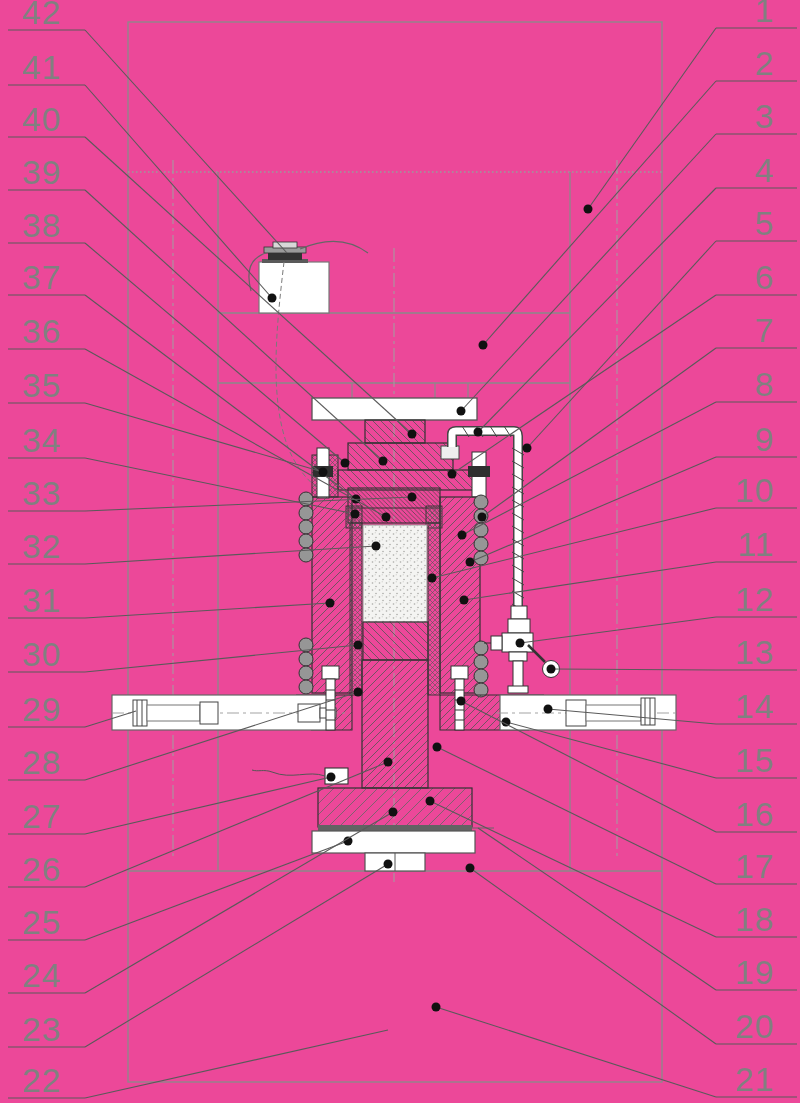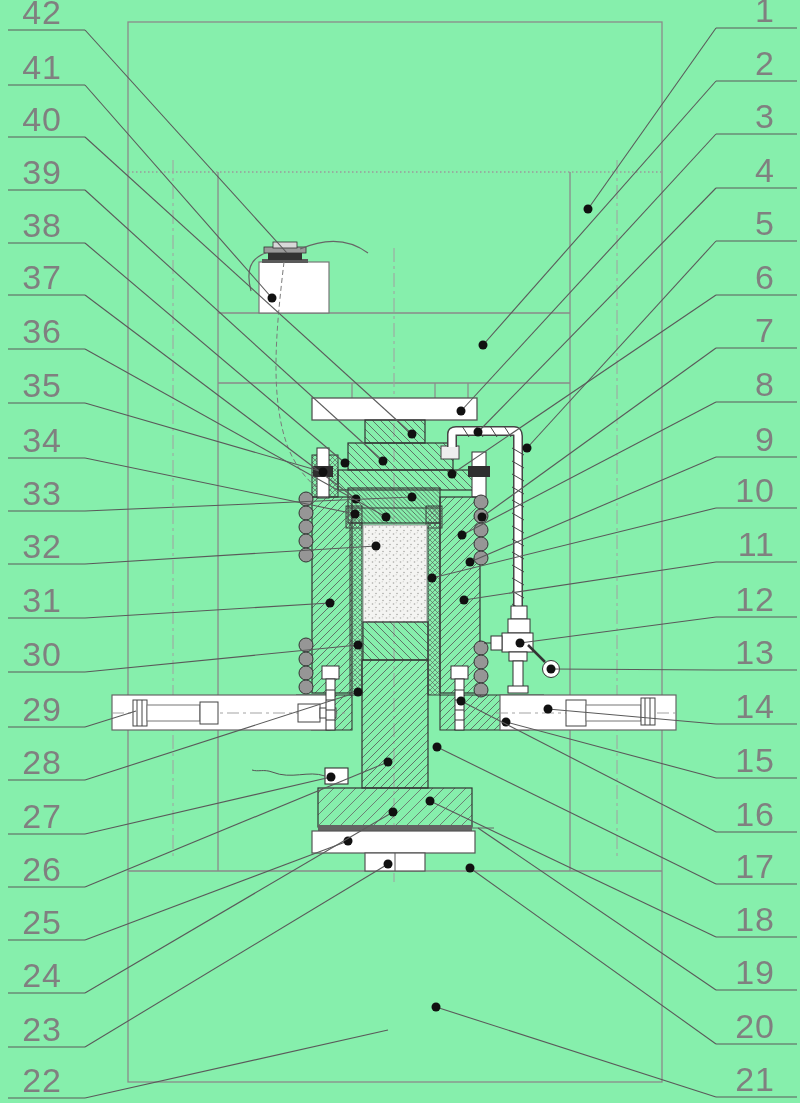--- a/index.html
+++ b/index.html
@@ -1,16 +1,16 @@
 <!DOCTYPE html>
 <html><head>
 <meta charset="utf-8">
 <style>
   html,body{margin:0;padding:0;background:#fff;}
-  .sheet{position:relative;width:800px;height:1103px;background:#86efac;overflow:hidden;
+  .sheet{position:relative;width:800px;height:1103px;background:#ec4899;overflow:hidden;
          font-family:"Liberation Sans",sans-serif;}
   svg text.callout{font-family:"Liberation Sans",sans-serif;font-size:34px;
                    letter-spacing:1px;}
 </style>
 </head>
 <body>
 
 <div class="sheet">
 <svg id="fig" width="800" height="1103" viewBox="0 0 800 1103" xmlns="http://www.w3.org/2000/svg">
   <defs>

